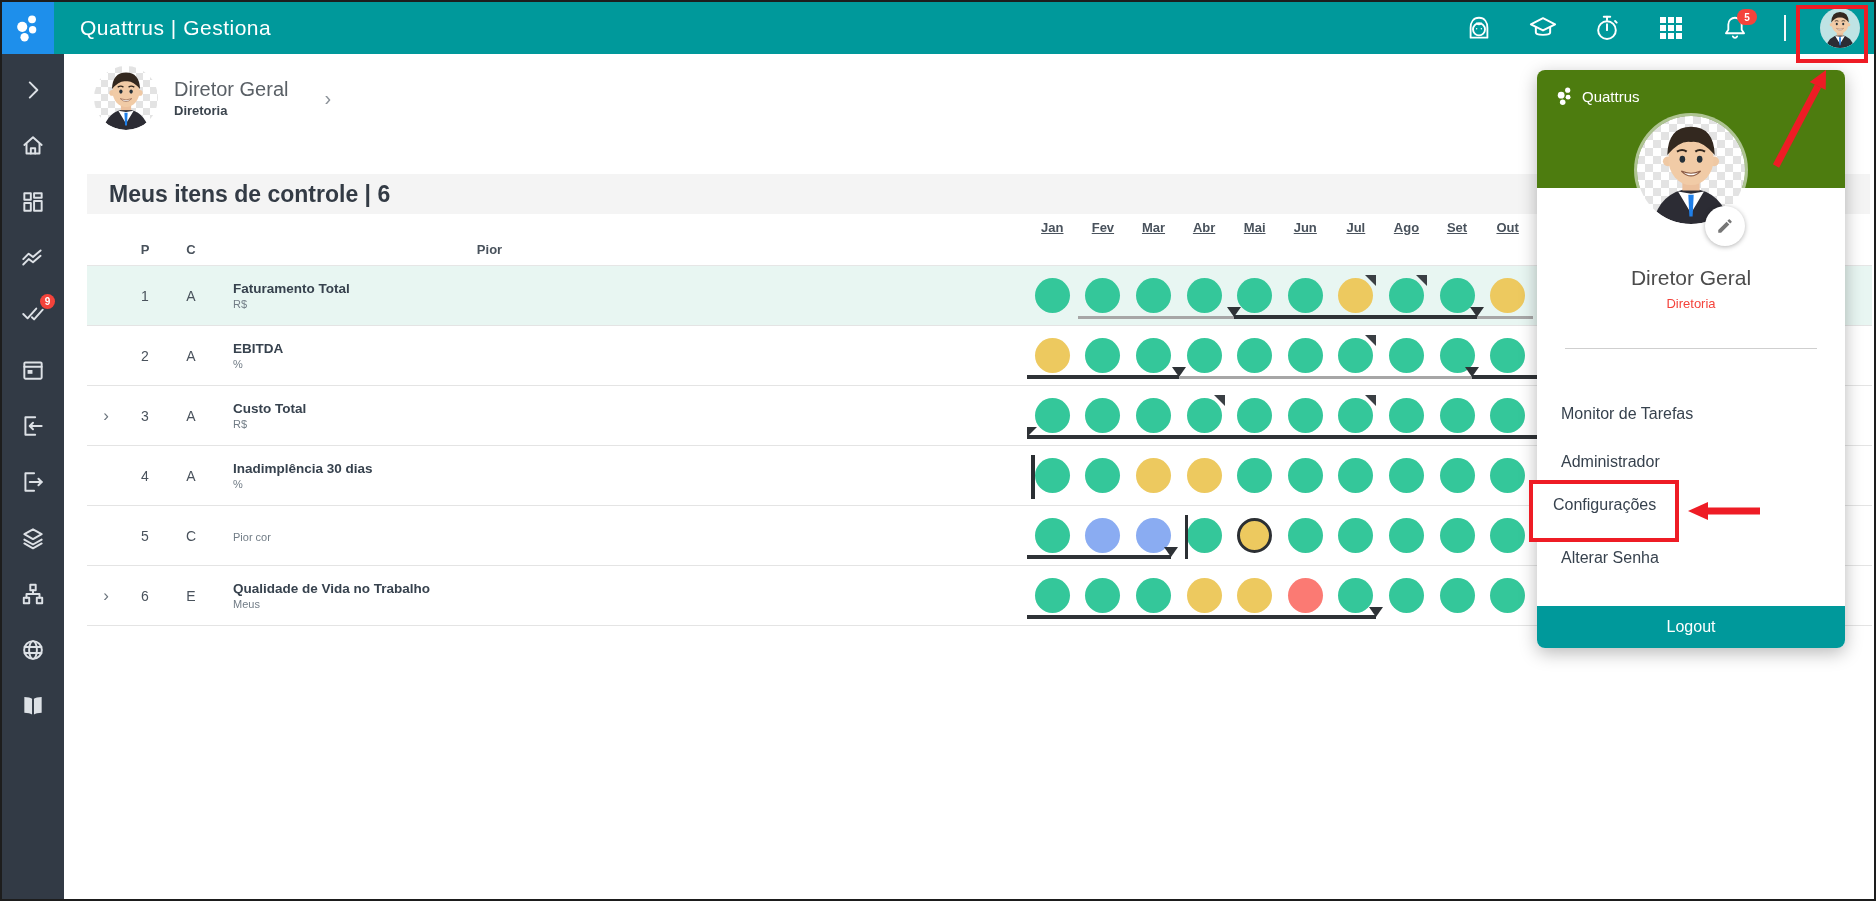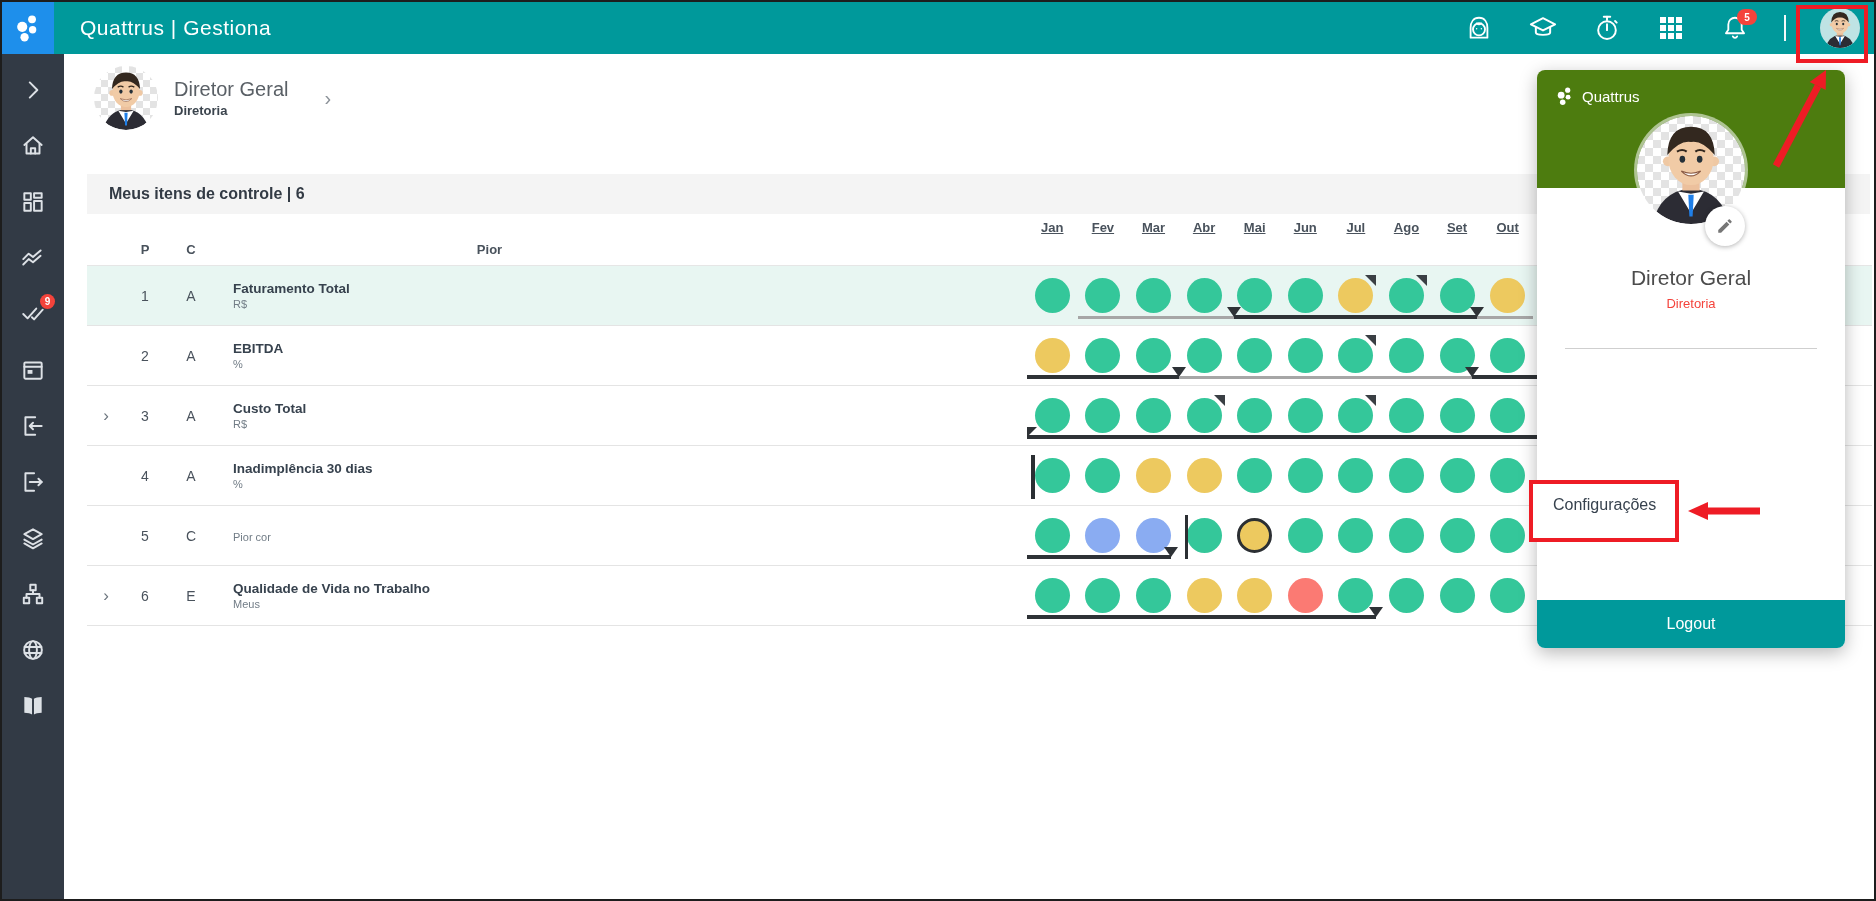--- a/index.html
+++ b/index.html
@@ -24,21 +24,21 @@
   
   .main{position:absolute;left:62px;top:52px;width:1814px;height:849px;background:#fff;}
   .user-head{position:absolute;left:30px;top:12px;display:flex;align-items:center;}
   .uh-avatar{width:64px;height:64px;border-radius:50%;overflow:hidden;background:repeating-conic-gradient(#e3e3e3 0% 25%,#ffffff 0% 50%) 0 0/14px 14px;}
   .uh-text{margin-left:16px;}
   .uh-name{font-size:20px;color:#5a6066;}
   .uh-role{font-size:13px;font-weight:bold;color:#3b444d;margin-top:2px;}
   .uh-chev{margin-left:36px;color:#8a9097;font-size:20px;cursor:pointer;}
 
   .section-bar{position:absolute;left:23px;top:120px;width:1783px;height:40px;background:#f4f4f4;display:flex;align-items:center;}
-  .section-title{font-size:16px;font-weight:bold;color:#333b45;margin-left:22px;}
+  .section-title{font-size:23px;font-weight:bold;color:#333b45;margin-left:22px;}
 
   
   .table{position:absolute;left:23px;top:160px;width:1785px;}
   .thead{display:flex;height:52px;align-items:flex-end;border-bottom:1px solid #e6e6e6;box-sizing:border-box;padding-bottom:8px;color:#49525c;font-size:13px;font-weight:bold;}
   .c-chev{width:38px;flex:0 0 38px;display:flex;align-items:center;justify-content:center;}
   .c-num{width:40px;flex:0 0 40px;text-align:center;}
   .c-cls{width:52px;flex:0 0 52px;text-align:center;}
   .c-item{flex:0 0 810px;width:810px;}
   .h-item{display:block;width:545px;text-align:center;}
   .c-months{flex:0 0 506px;width:506px;display:flex;position:relative;text-decoration:underline;}
@@ -63,21 +63,21 @@
   .panel{position:absolute;left:1535px;top:68px;width:308px;height:578px;background:#fff;border-radius:8px;box-shadow:0 5px 18px rgba(0,0,0,.28);z-index:50;}
   .p-head{position:absolute;left:0;top:0;width:100%;height:118px;background:#4d7c0f;border-radius:8px 8px 0 0;}
   .p-brand{position:absolute;left:18px;top:16px;display:flex;align-items:center;color:#fff;font-size:15px;gap:7px;}
   .p-avatar{position:absolute;left:100px;top:46px;width:108px;height:108px;border-radius:50%;overflow:hidden;background:repeating-conic-gradient(#e3e3e3 0% 25%,#ffffff 0% 50%) 0 0/16px 16px;box-shadow:0 0 0 3px rgba(255,255,255,.55);}
   .p-pencil{position:absolute;left:168px;top:136px;width:40px;height:40px;border-radius:50%;background:#fff;box-shadow:0 1px 5px rgba(0,0,0,.3);display:flex;align-items:center;justify-content:center;color:#777;font-size:18px;cursor:pointer;}
   .p-name{position:absolute;left:0;top:196px;width:100%;text-align:center;font-size:21px;color:#4c4c4c;}
   .p-role{position:absolute;left:0;top:226px;width:100%;text-align:center;font-size:13px;color:#f4433b;}
   .p-div{position:absolute;left:28px;top:278px;width:252px;border-top:1px solid #cfcfcf;}
   .p-menu{position:absolute;left:0;top:320px;width:100%;}
   .pm-item{height:48px;display:flex;align-items:center;padding-left:24px;font-size:16px;color:#37424e;cursor:pointer;}
-  .p-logout{position:absolute;left:0;bottom:0;width:100%;height:48px;background:#00999b;border-radius:0 0 8px 8px;color:#fff;font-size:16px;display:flex;align-items:center;justify-content:center;cursor:pointer;border:none;}
+  .p-logout{position:absolute;left:0;bottom:0;width:100%;height:42px;background:#00999b;border-radius:0 0 8px 8px;color:#fff;font-size:16px;display:flex;align-items:center;justify-content:center;cursor:pointer;border:none;}
 
   
   .anno{position:absolute;border:4px solid #ee1c25;z-index:100;pointer-events:none;box-sizing:border-box;}
   #anno-avatar-box{left:1794px;top:3px;width:72px;height:58px;}
   #anno-config-box{left:1527px;top:478px;width:150px;height:62px;background:#fff;}
   #anno-config-label{position:absolute;left:1551px;top:494px;z-index:101;font-size:16px;color:#37424e;pointer-events:none;}
   .anno-svg{position:absolute;left:0;top:0;width:1876px;height:901px;z-index:100;pointer-events:none;}
 </style>
 </head>
 <body>
@@ -596,20 +596,26 @@
         </svg>
     </div>
     <div class="p-pencil">
       <svg width="18" height="18" viewBox="0 0 24 24" fill="#767676">
         <path d="M3 17.2V21h3.8L17.8 9.9l-3.7-3.7L3 17.2zM20.7 7c.4-.4.4-1 0-1.4l-2.3-2.3c-.4-.4-1-.4-1.4 0l-1.8 1.8 3.7 3.7L20.7 7z"></path>
       </svg>
     </div>
     <div class="p-name">Diretor Geral</div>
     <div class="p-role">Diretoria</div>
     <div class="p-div"></div>
+    <div class="p-menu" id="p-menu">
+        <div class="pm-item">Monitor de Tarefas</div>
+        <div class="pm-item">Administrador</div>
+        <div class="pm-item"></div>
+        <div class="pm-item">Alterar Senha</div>
+      </div>
     <button class="p-logout">Logout</button>
   </div>
 
   <div class="anno" id="anno-avatar-box"></div>
   <div class="anno" id="anno-config-box"></div>
   <div id="anno-config-label">Configurações</div>
   <svg class="anno-svg">
     <line x1="1774" y1="164" x2="1816" y2="84" stroke="#ee1c25" stroke-width="7"></line>
     <polygon points="1824,68 1823.7,88.1 1807.7,79.9" fill="#ee1c25"></polygon>
     <line x1="1758" y1="509" x2="1702" y2="509" stroke="#ee1c25" stroke-width="7"></line>

